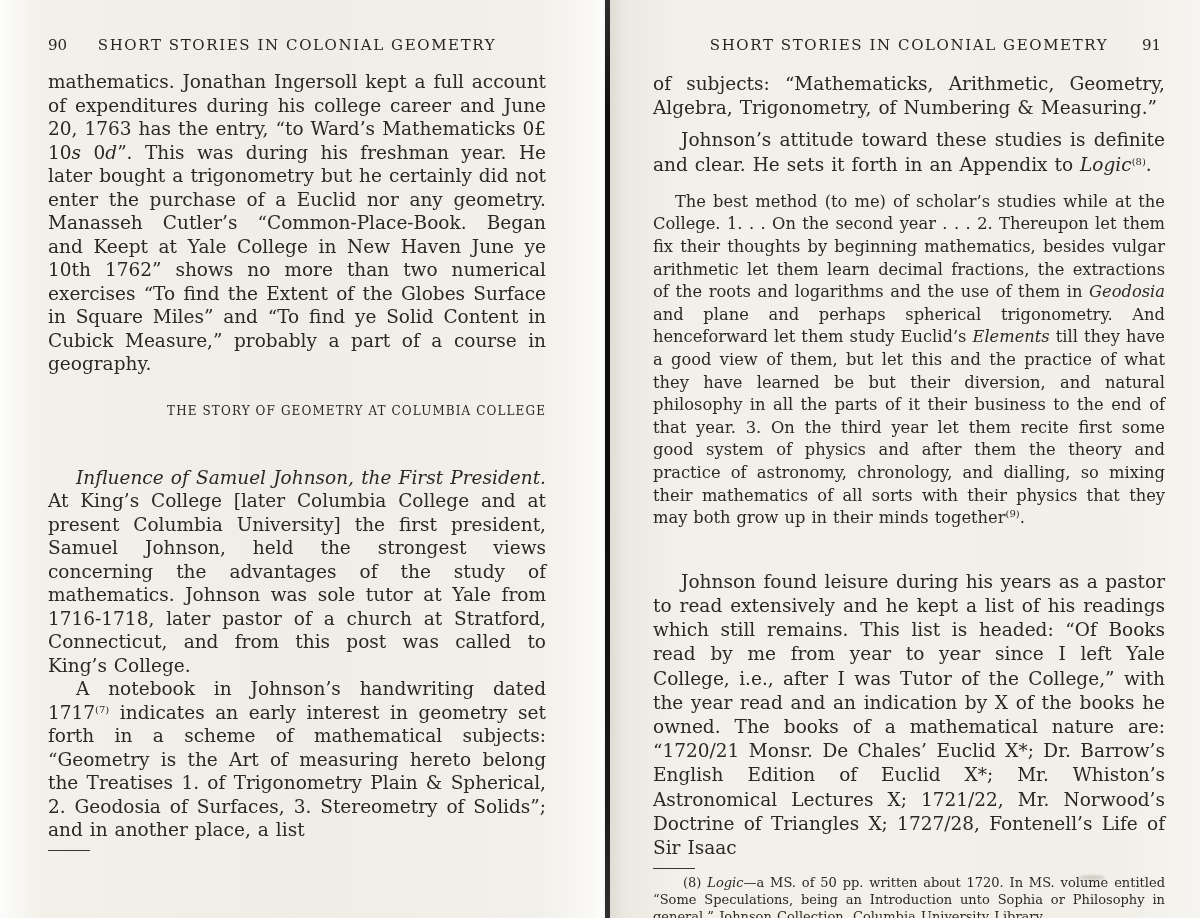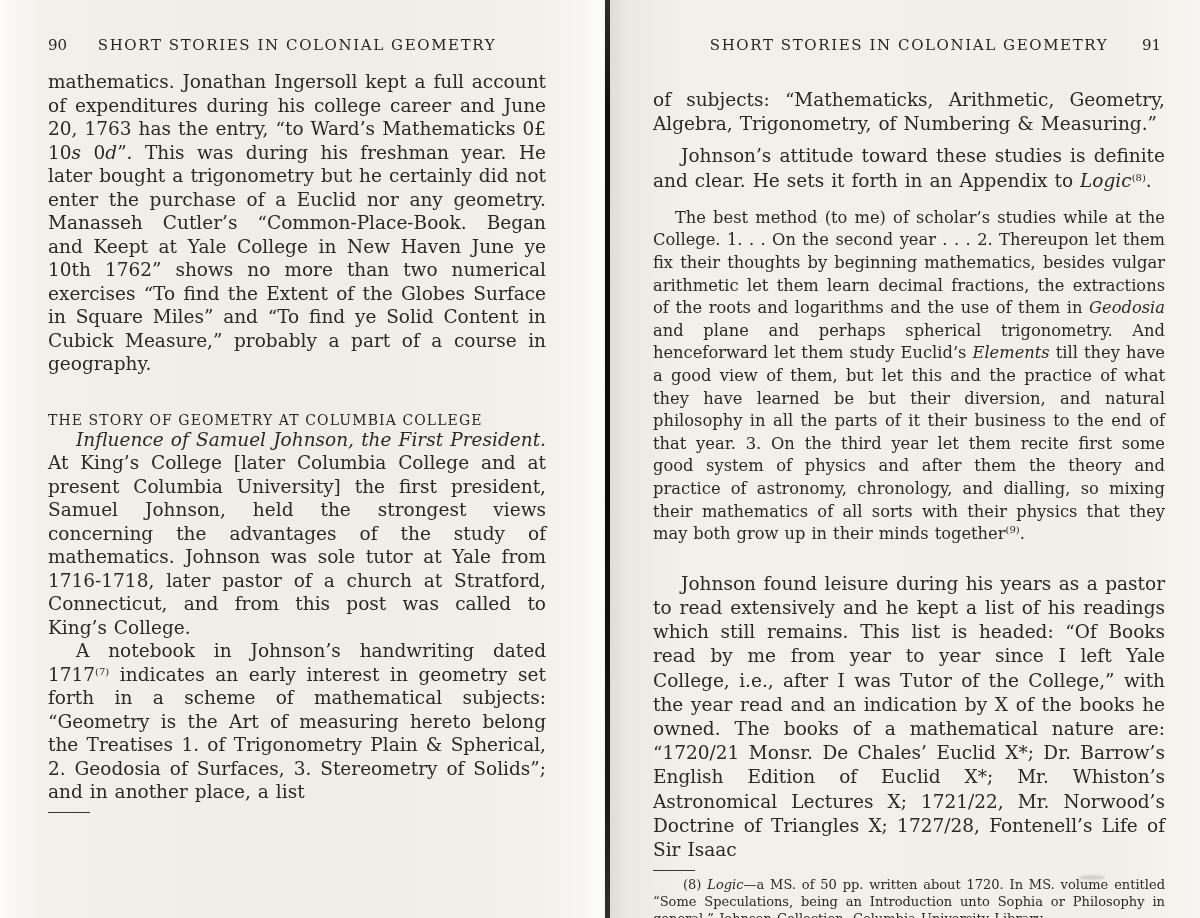--- a/index.html
+++ b/index.html
@@ -42,40 +42,40 @@
     margin:0;
     text-align:justify;
     font-size:18.5px;
     line-height:23.5px;
     word-spacing:.06em;
   }
   .page-right .par{line-height:24.2px;}
   .indent{text-indent:28px;}
   .p1-left{margin-top:16px;}
   .section-heading{
-    margin:36px 0 0;
-    text-align:left;
-    font-size:14px;
+    margin:28px 0 0;
+    text-align:right;
+    font-size:12px;
     letter-spacing:1.1px;
     font-weight:normal;
     color:#2a2621;
   }
-  .p2-left{}
+  .p2-left{margin-top:48px;}
   .p3-left{}
-  .p1-right{margin-top:34px;}
+  .p1-right{margin-top:18px;}
   .p2-right{margin-top:8px;}
   .quote{
     margin:14px 0 16px;
     text-align:justify;
     font-size:16.3px;
     line-height:22.6px;
     text-indent:22px;
     word-spacing:.05em;
   }
-  .p3-right{margin-top:26px;}
+  .p3-right{margin-top:40px;}
   .footnotes{margin-top:8px;}
   .fn-rule{
     width:42px;height:0;
     border:none;border-top:1.6px solid #3a352e;
     margin:0 0 5px 0;
   }
   .fn{
     margin:0;
     font-size:13px;
     line-height:17px;

